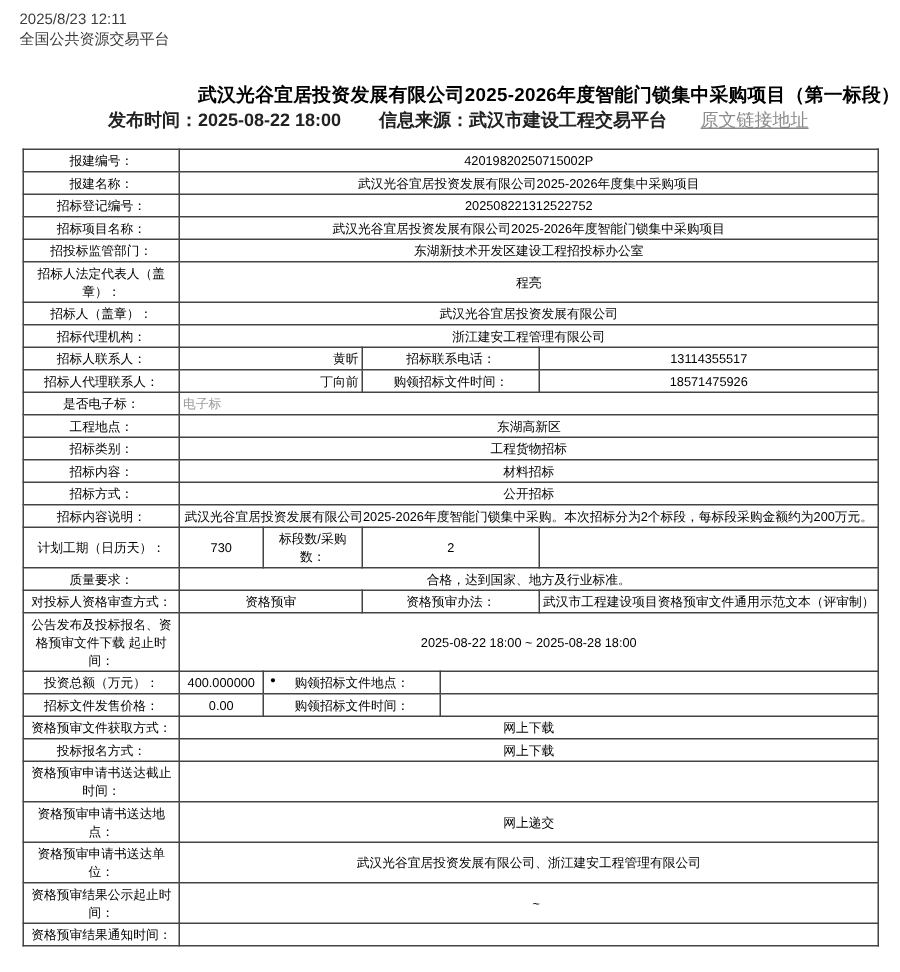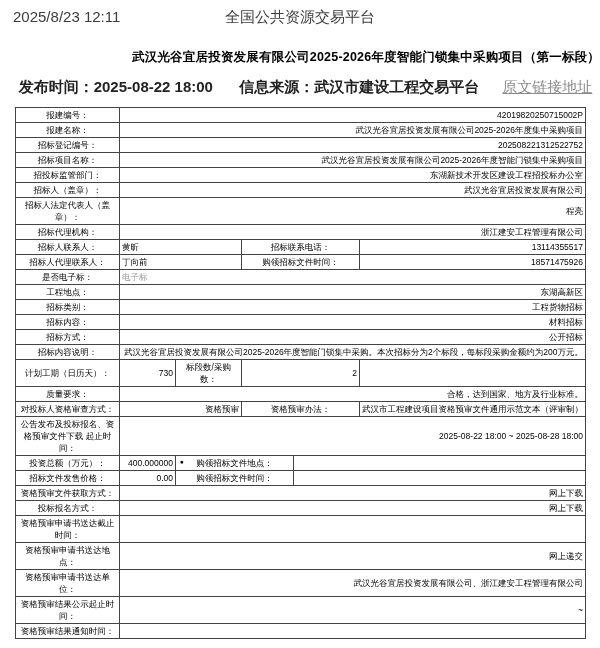--- a/index.html
+++ b/index.html
@@ -6,34 +6,34 @@
   html,body { background:#fff; }
   body {
     width:600px; height:648px; overflow:hidden;
     font-family:"Liberation Sans","DejaVu Sans",sans-serif;
     color:#000;
   }
   
   .print-header {
     display:flex; align-items:flex-start;
     padding:8px 13px 0 13px;
-    font-size:15px; color:#3c3c3c;
+    font-size:10px; color:#3c3c3c;flex-direction:column;
   }
   .print-header .ph-left  { width:160px; text-align:left; }
   .print-header .ph-center{ flex:1; text-align:center; }
   .print-header .ph-right { width:160px; }
   
   .doc-title {
     margin-top:22px;
     text-align:right; font-size:12.5px; font-weight:bold; color:#000;
     letter-spacing:0.2px;
   }
   .doc-meta {
-    margin-top:12px; text-align:center;
-    font-size:15px; color:#222; font-weight:600;
+    text-align:center;
+    font-size:12px; color:#222; font-weight:600;
   }
   .doc-meta .meta-item { margin:0 11px; }
   .doc-meta a.orig-link {
     color:#8a8a8a; font-weight:400; text-decoration:underline; cursor:pointer;
     margin-left:8px;
   }
   
   table.record {
     margin:10px auto 0 15px;
     width:570px; border-collapse:collapse; table-layout:fixed;
@@ -41,22 +41,22 @@
   }
   table.record td {
     border:1px solid #444;
     padding:1px 2px;
     height:12px;
     vertical-align:middle;
     overflow:hidden;
     word-break:break-all;
   }
   td.label  { text-align:center; padding:1px 1px; color:#000; }
-  td.value  { text-align:right;  color:#000;margin-left:36px; }
-  td.vcenter{ text-align:left; color:#000; }
+  td.value  { text-align:center;  color:#000;margin-left:36px; }
+  td.vcenter{ text-align:right; color:#000; }
   td.vmuted { text-align:left; color:#9a9a9a;margin-top:32px; }
   td.haspip { position:relative; }
   td.haspip .pip {
     position:absolute; left:4px; top:3px;
     font-size:6.5px; color:#000; line-height:6px;
   }
 </style>
 </head>
 <body>
 
@@ -98,26 +98,26 @@
       </tr>
       <tr>
         <td class="label"><span>招标项目名称：</span></td>
         <td colspan="5" class="value"><span>武汉光谷宜居投资发展有限公司2025-2026年度智能门锁集中采购项目</span></td>
       </tr>
       <tr>
         <td class="label"><span>招投标监管部门：</span></td>
         <td colspan="5" class="value"><span>东湖新技术开发区建设工程招投标办公室</span></td>
       </tr>
       <tr>
+        <td class="label"><span>招标人法定代表人（盖章）：</span></td>
+        <td colspan="5" class="value"><span>程亮</span></td>
+      </tr>
+      <tr>
         <td class="label"><span>招标人（盖章）：</span></td>
         <td colspan="5" class="value"><span>武汉光谷宜居投资发展有限公司</span></td>
-      </tr>
-      <tr>
-        <td class="label"><span>招标人法定代表人（盖章）：</span></td>
-        <td colspan="5" class="value"><span>程亮</span></td>
       </tr>
       <tr>
         <td class="label"><span>招标代理机构：</span></td>
         <td colspan="5" class="value"><span>浙江建安工程管理有限公司</span></td>
       </tr>
       <tr>
         <td class="label"><span>招标人联系人：</span></td>
         <td colspan="2" class="vcenter"><span>黄昕</span></td>
         <td colspan="2" class="label"><span>招标联系电话：</span></td>
         <td colspan="1" class="value"><span>13114355517</span></td>

